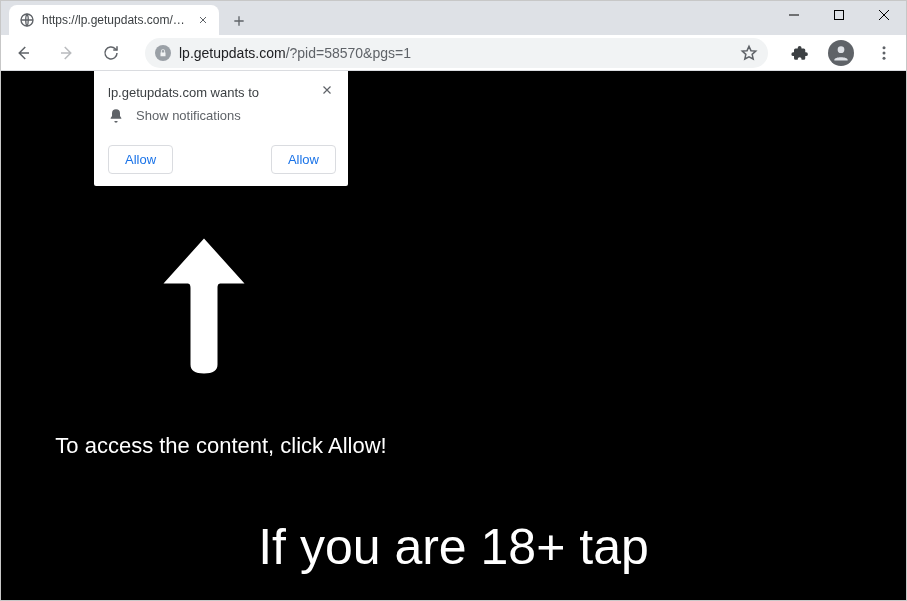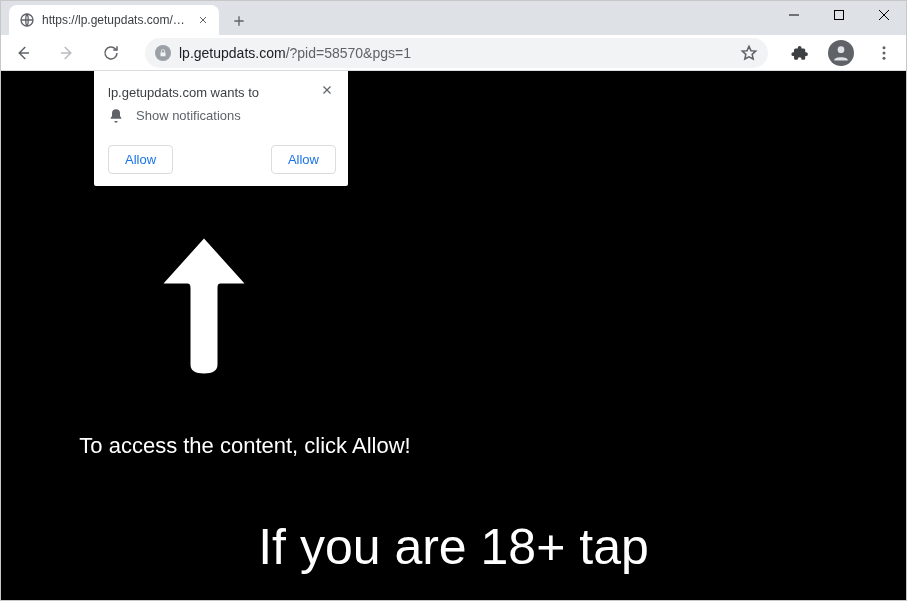--- a/index.html
+++ b/index.html
@@ -31,21 +31,21 @@
   .star { width:18px; height:18px; color:#5f6368; cursor:pointer;}
   .menu-dots { width:32px; height:32px; display:flex; align-items:center; justify-content:center; color:#5f6368; cursor:pointer;}
   .avatar { width:26px; height:26px; background:#5f6368; border-radius:50%; display:flex; align-items:center; justify-content:center; cursor:pointer; margin:0 2px;}
   .avatar svg { width:20px; height:20px; fill:#dee1e6;}
   .ext { width:28px; height:28px; display:flex; align-items:center; justify-content:center; color:#3c4043; cursor:pointer;}
 
   
   .viewport { position:relative; width:100%; height: calc(601px - 34px - 36px - 2px); background:#000; overflow:hidden;}
   .arrow { position:absolute; left:158px; top:160px; width:90px; height:150px; }
   .arrow svg { width:100%; height:100%; fill:#fff; }
-  .call1 { position:absolute; left:0; top:362px; width:440px; text-align:center; color:#fff; font-size:22px; line-height:1.15; font-family: Arial, sans-serif; margin-left: 24px;}
+  .call1 { position:absolute; left:0; top:362px; width:440px; text-align:center; color:#fff; font-size:22px; line-height:1.15; font-family: Arial, sans-serif;}
   .call2 { position:absolute; left:0; right:0; bottom:24px; text-align:center; color:#fff; font-size:50px; font-family: Arial, sans-serif; font-weight:400;}
 
   
   .perm { position:absolute; left:93px; top:0; width:254px; background:#fff; box-shadow:0 4px 16px rgba(0,0,0,.2); padding:10px 12px 12px 14px; font-size:13px; color:#3c4043; border-radius:0 0 2px 2px;}
   .perm-head { display:flex; justify-content:space-between; align-items:flex-start;}
   .perm-origin { font-size:13px; color:#3c4043; padding-top:4px;}
   .perm-close { width:18px; height:18px; display:flex; align-items:center; justify-content:center; color:#5f6368; cursor:pointer; font-size:16px;}
   .perm-row { display:flex; align-items:flex-start; gap:12px; margin-top:8px; color:#5f6368;}
   .perm-row svg { width:16px; height:16px; fill:#5f6368;}
   .perm-actions { display:flex; justify-content:space-between; gap:10px; margin-top:18px;}

